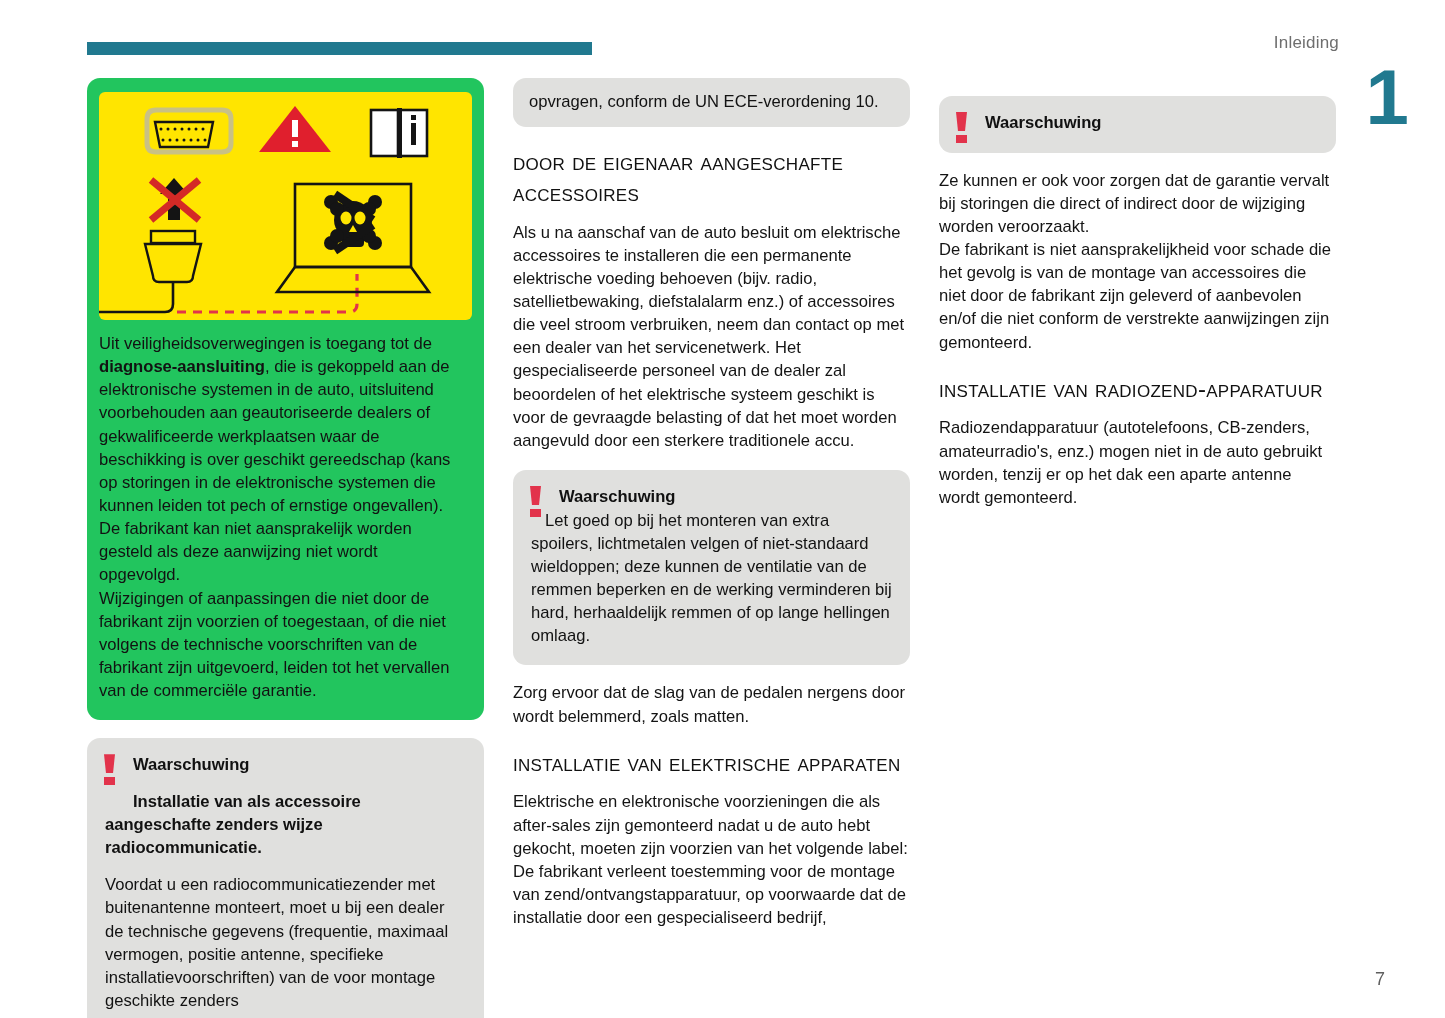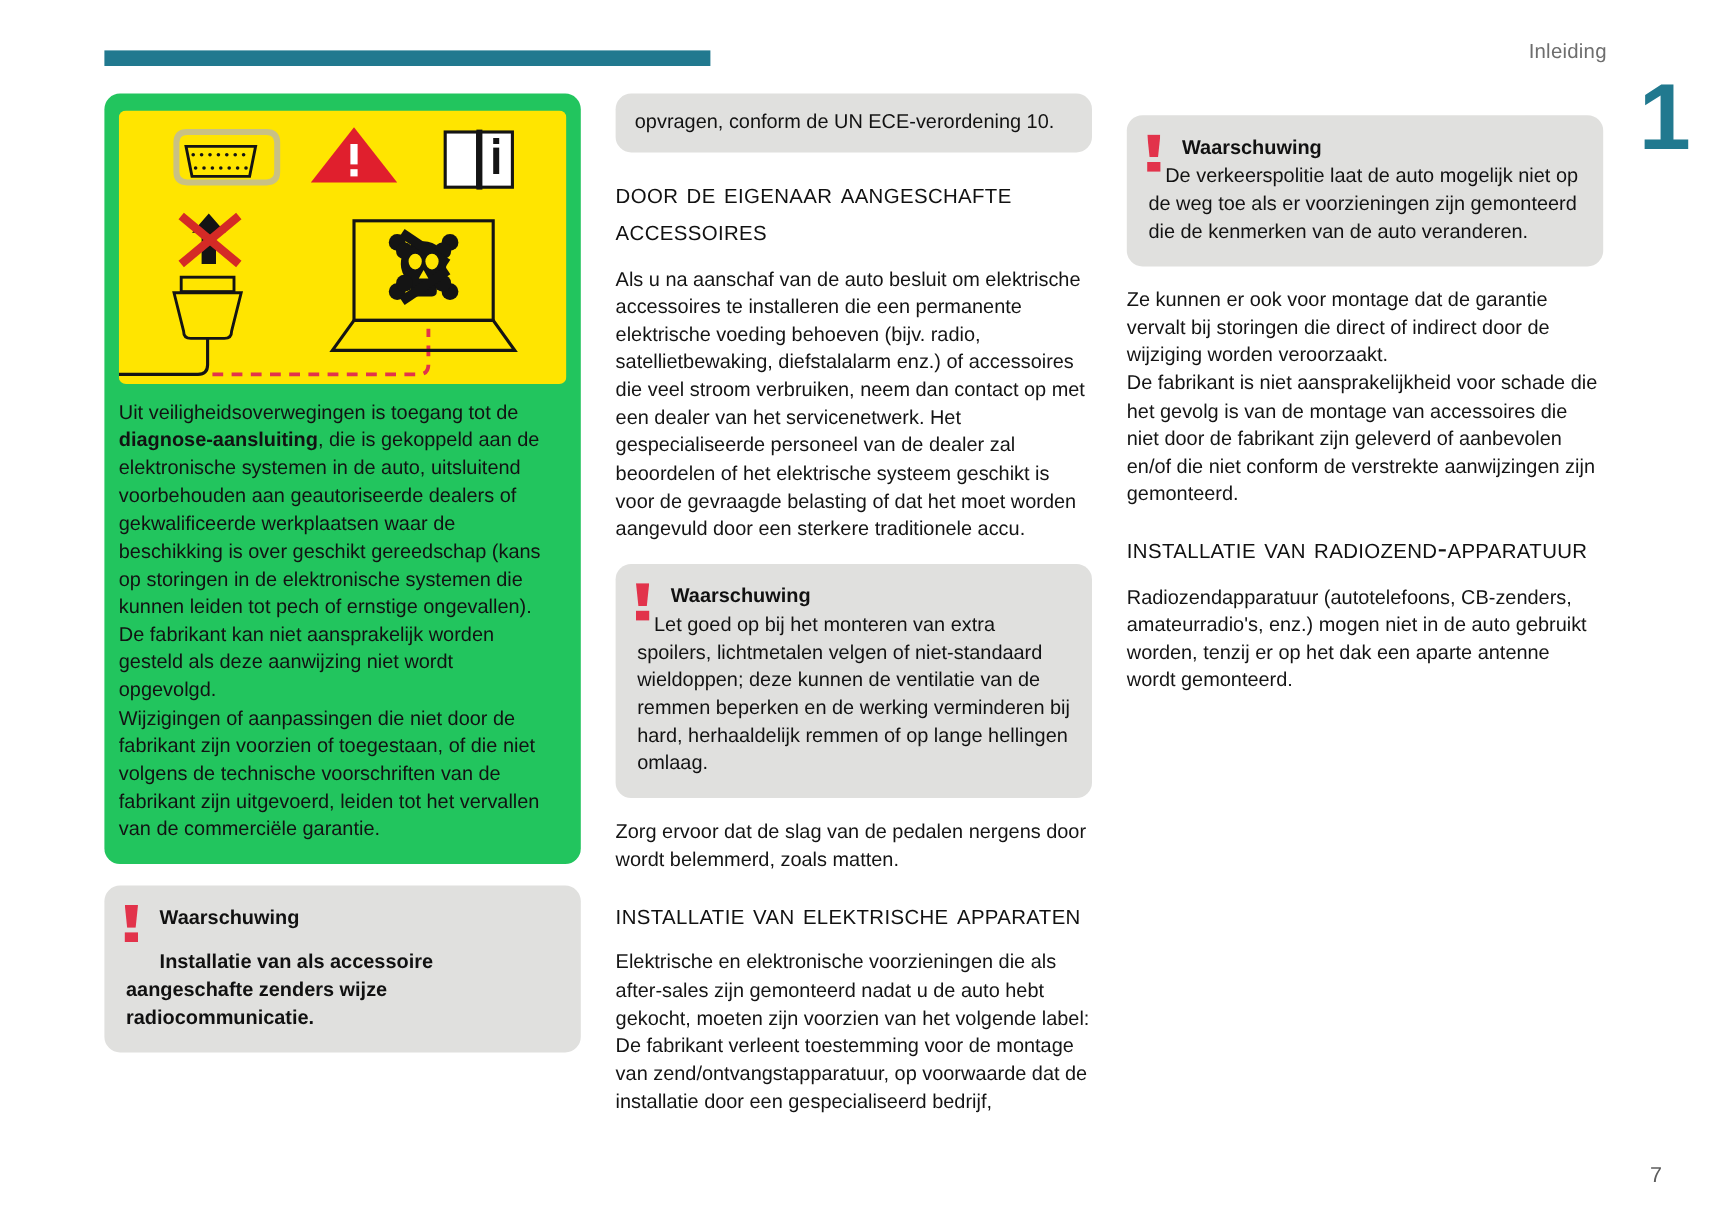--- a/index.html
+++ b/index.html
@@ -272,20 +272,21 @@
       </div>
     </div>
 
     <div class="warn">
       <span class="warn-icon">
         <span class="bar"></span>
           <span class="dot"></span>
       </span>
       <div class="warn-title">Waarschuwing</div>
       <div class="warn-strong outdent">Installatie van als accessoire aangeschafte zenders wijze radiocommunicatie.</div>
+      <div class="warn-body outdent" style="margin-top:14px;">Voordat u een radiocommunicatiezender met buitenantenne monteert, moet u bij een dealer de technische gegevens (frequentie, maximaal vermogen, positie antenne, specifieke installatievoorschriften) van de voor montage geschikte zenders</div>
     </div>
 
   </div>
 
   <div class="col">
 
     <div class="panel tight">
       <p>opvragen, conform de UN ECE-verordening 10.</p>
     </div>
 
@@ -312,24 +313,23 @@
 
   <div class="col">
 
 
     <div class="warn">
       <span class="warn-icon">
         <span class="bar"></span>
           <span class="dot"></span>
       </span>
       <div class="warn-title">Waarschuwing</div>
-      <div class="warn-body outdent indent-first">De verkeerspolitie laat de auto mogelijk niet op de weg toe als er voorzieningen zijn gemonteerd die de kenmerken van de auto veranderen.</div>
-    </div>
-
-    <p>Ze kunnen er ook voor montage dat de garantie vervalt bij storingen die direct of indirect door de wijziging worden veroorzaakt.</p>
+    </div>
+
+    <p>Ze kunnen er ook voor zorgen dat de garantie vervalt bij storingen die direct of indirect door de wijziging worden veroorzaakt.</p>
     <p class="para">De fabrikant is niet aansprakelijkheid voor schade die het gevolg is van de montage van accessoires die niet door de fabrikant zijn geleverd of aanbevolen en/of die niet conform de verstrekte aanwijzingen zijn gemonteerd.</p>
 
     <div class="sect-title">Installatie van radiozend-apparatuur</div>
 
     <p class="para">Radiozendapparatuur (autotelefoons, CB-zenders, amateurradio's, enz.) mogen niet in de auto gebruikt worden, tenzij er op het dak een aparte antenne wordt gemonteerd.</p>
 
   </div>
 
 </div>
 

